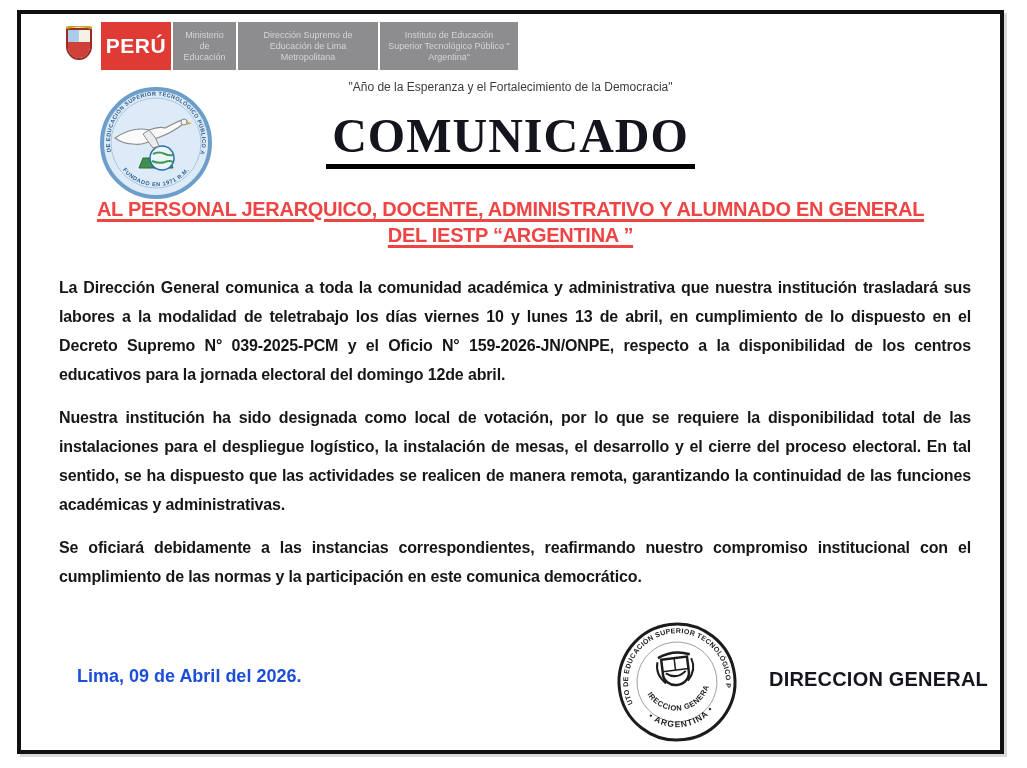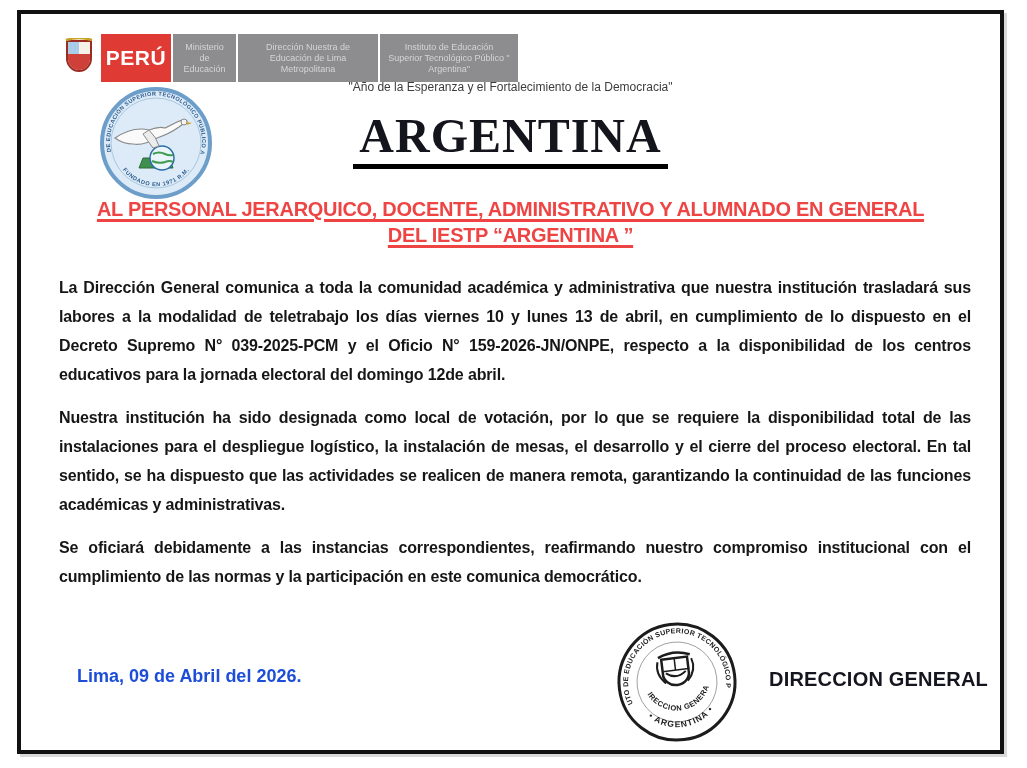--- a/index.html
+++ b/index.html
@@ -7,21 +7,21 @@
     width:1027px;height:768px;position:relative;background:#ffffff;
     font-family:"Liberation Sans", sans-serif;overflow:hidden;
   }
   .page{
     position:absolute;left:17px;top:10px;width:987px;height:744px;
     border:4px solid #111;background:#fff;box-sizing:border-box;
     box-shadow:3px 3px 0 rgba(0,0,0,0.15);
   }
   
   .header{
-    position:absolute;left:38px;top:20px;height:48px;display:flex;align-items:stretch;
+    position:absolute;left:38px;top:8px;height:48px;display:flex;align-items:stretch;
   }
   .arms-box{width:40px;background:#fff;display:flex;align-items:center;justify-content:center;}
   .peru-box{
     width:70px;margin-left:2px;background:#e03a34;color:#fff;display:flex;align-items:center;justify-content:center;
     font-weight:bold;font-size:21px;letter-spacing:0.5px;
   }
   .gray-box{
     margin-left:2px;background:#8d8d8f;color:#d5d5d7;display:flex;align-items:center;justify-content:center;
     text-align:center;font-size:9px;line-height:11px;padding:0 7px;box-sizing:border-box;
   }
@@ -75,21 +75,21 @@
       <svg width="32" height="40" viewBox="0 0 32 40">
         <path d="M4 3 h24 v16 a12 13 0 0 1 -12 14 a12 13 0 0 1 -12 -14 z" fill="#f6f1e7" stroke="#9a2c24" stroke-width="2"></path>
         <rect x="5" y="4" width="11" height="12" fill="#a9cce8"></rect>
         <rect x="16" y="4" width="11" height="12" fill="#f6f1e7"></rect>
         <path d="M5 16 h22 v3 a11 12 0 0 1 -11 13 a11 12 0 0 1 -11 -13 z" fill="#cf4038"></path>
         <path d="M3 2 q13 -4 26 0" stroke="#c9a227" stroke-width="2.5" fill="none"></path>
       </svg>
     </div>
     <div class="peru-box">PERÚ</div>
     <div class="gray-box b1">Ministerio de Educación</div>
-    <div class="gray-box b2">Dirección Nuestra de Educación de Lima Metropolitana</div>
+    <div class="gray-box b2">Dirección Supremo de Educación de Lima Metropolitana</div>
     <div class="gray-box b3">Instituto de Educación Superior Tecnológico Público " Argentina"</div>
   </div>
 
   <div class="motto">"Año de la Esperanza y el Fortalecimiento de la Democracia"</div>
 
   <div class="inst-logo">
     <svg width="114" height="114" viewBox="0 0 114 114">
       <defs>
         <path id="logoTop" d="M 13 69 A 46 46 0 1 1 101 69"></path>
         <path id="logoBottom" d="M 17 71 A 42 42 0 0 0 97 71"></path>
@@ -109,21 +109,21 @@
       <path d="M54 68 q6 -3 12 0 q4 2 8 1 M53 75 q7 3 13 1 q5 -2 8 0" stroke="#3f9b4f" stroke-width="2" fill="none"></path>
 
       <path d="M16 52 Q34 40 50 44 Q60 40 66 42 L78 36 Q84 33 88 35 L80 41 Q70 48 58 52 Q44 60 34 58 Q24 58 16 52 Z" fill="#fafafa" stroke="#8a8a8a" stroke-width="1.2"></path>
       <path d="M50 44 Q58 52 60 60 L54 62 Q48 54 44 48 Z" fill="#ececec" stroke="#8a8a8a" stroke-width="1"></path>
       <circle cx="85" cy="36" r="3" fill="#f3f3f3" stroke="#8a8a8a" stroke-width="1"></circle>
       <path d="M88 36 L93 37 L88 39 Z" fill="#d9a528"></path>
     </svg>
   </div>
 
   <div class="title-wrap">
-    <span class="title">ARGENTINA</span>
+    <span class="title">COMUNICADO</span>
   </div>
 
   <div class="subtitle">AL PERSONAL JERARQUICO, DOCENTE, ADMINISTRATIVO Y ALUMNADO EN GENERAL DEL IESTP “ARGENTINA ”</div>
 
   <div class="body-text">
     <p>La Dirección General comunica a toda la comunidad académica y administrativa que nuestra institución trasladará sus labores a la modalidad de teletrabajo los días viernes 10 y lunes 13 de abril, en cumplimiento de lo dispuesto en el Decreto Supremo N° 039-2025-PCM y el Oficio N° 159-2026-JN/ONPE, respecto a la disponibilidad de los centros educativos para la jornada electoral del domingo 12de abril.</p>
     <p>Nuestra institución ha sido designada como local de votación, por lo que se requiere la disponibilidad total de las instalaciones para el despliegue logístico, la instalación de mesas, el desarrollo y el cierre del proceso electoral. En tal sentido, se ha dispuesto que las actividades se realicen de manera remota, garantizando la continuidad de las funciones académicas y administrativas.</p>
     <p>Se oficiará debidamente a las instancias correspondientes, reafirmando nuestro compromiso institucional con el cumplimiento de las normas y la participación en este comunica democrático.</p>
   </div>
 

